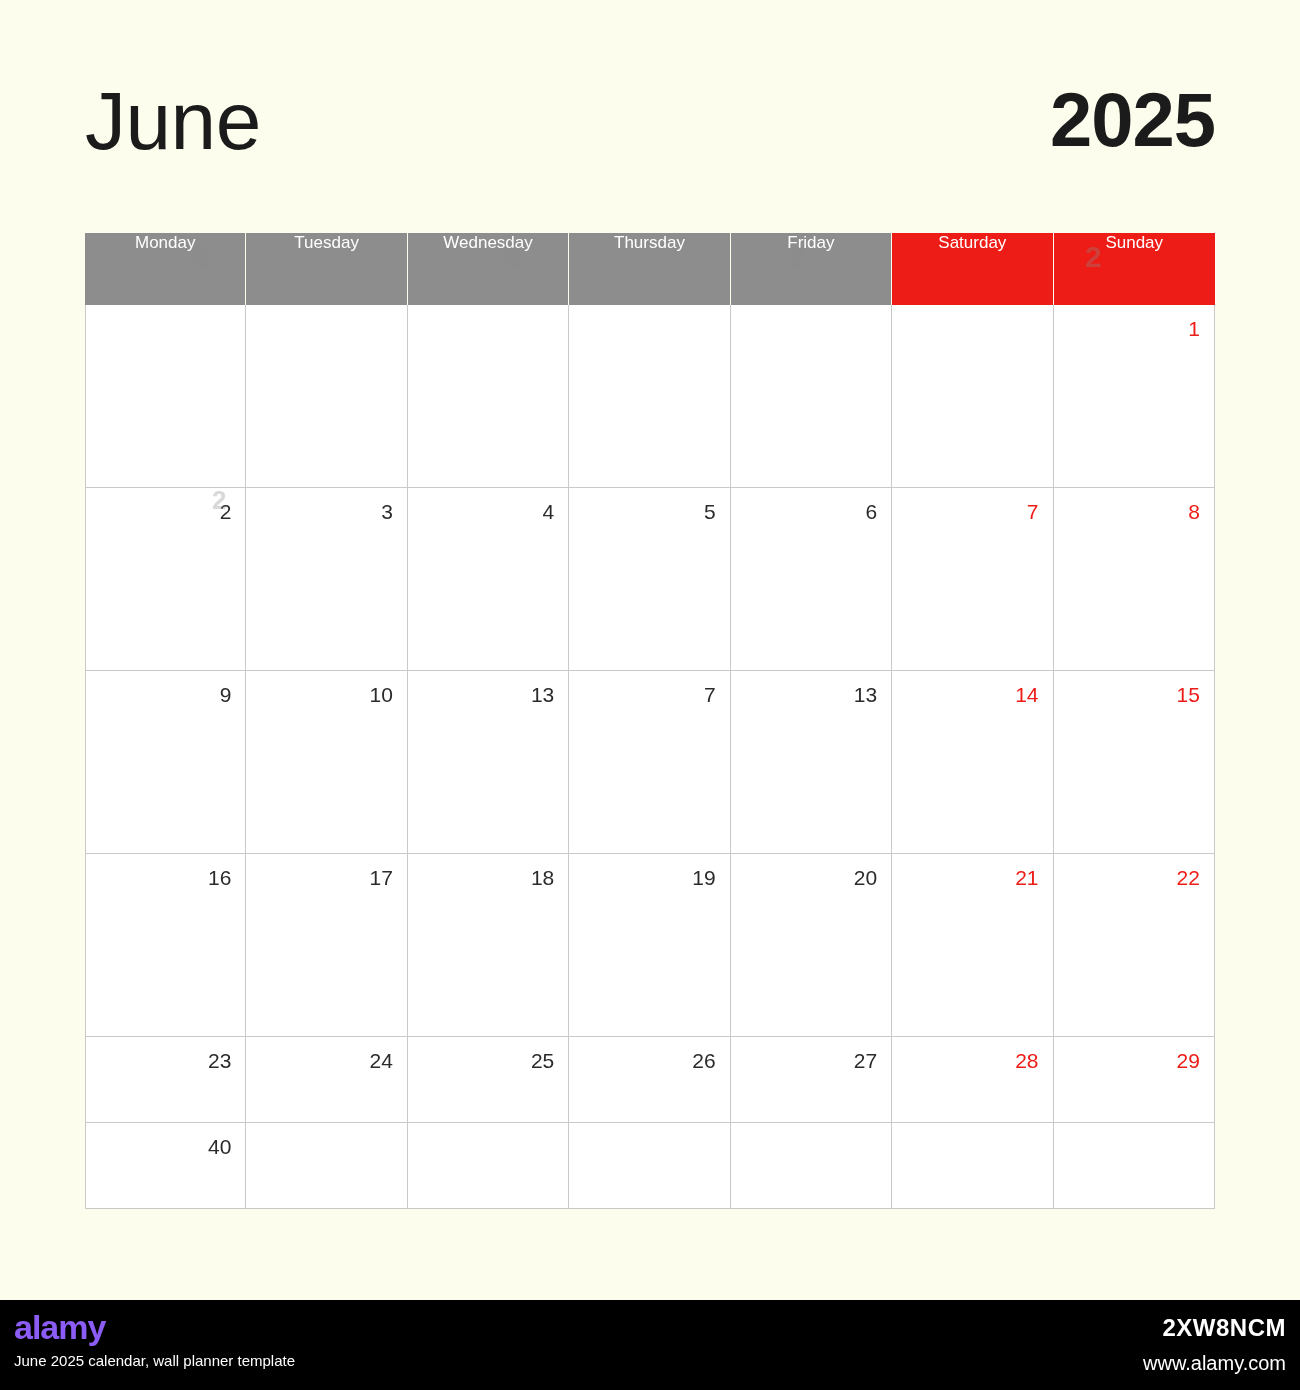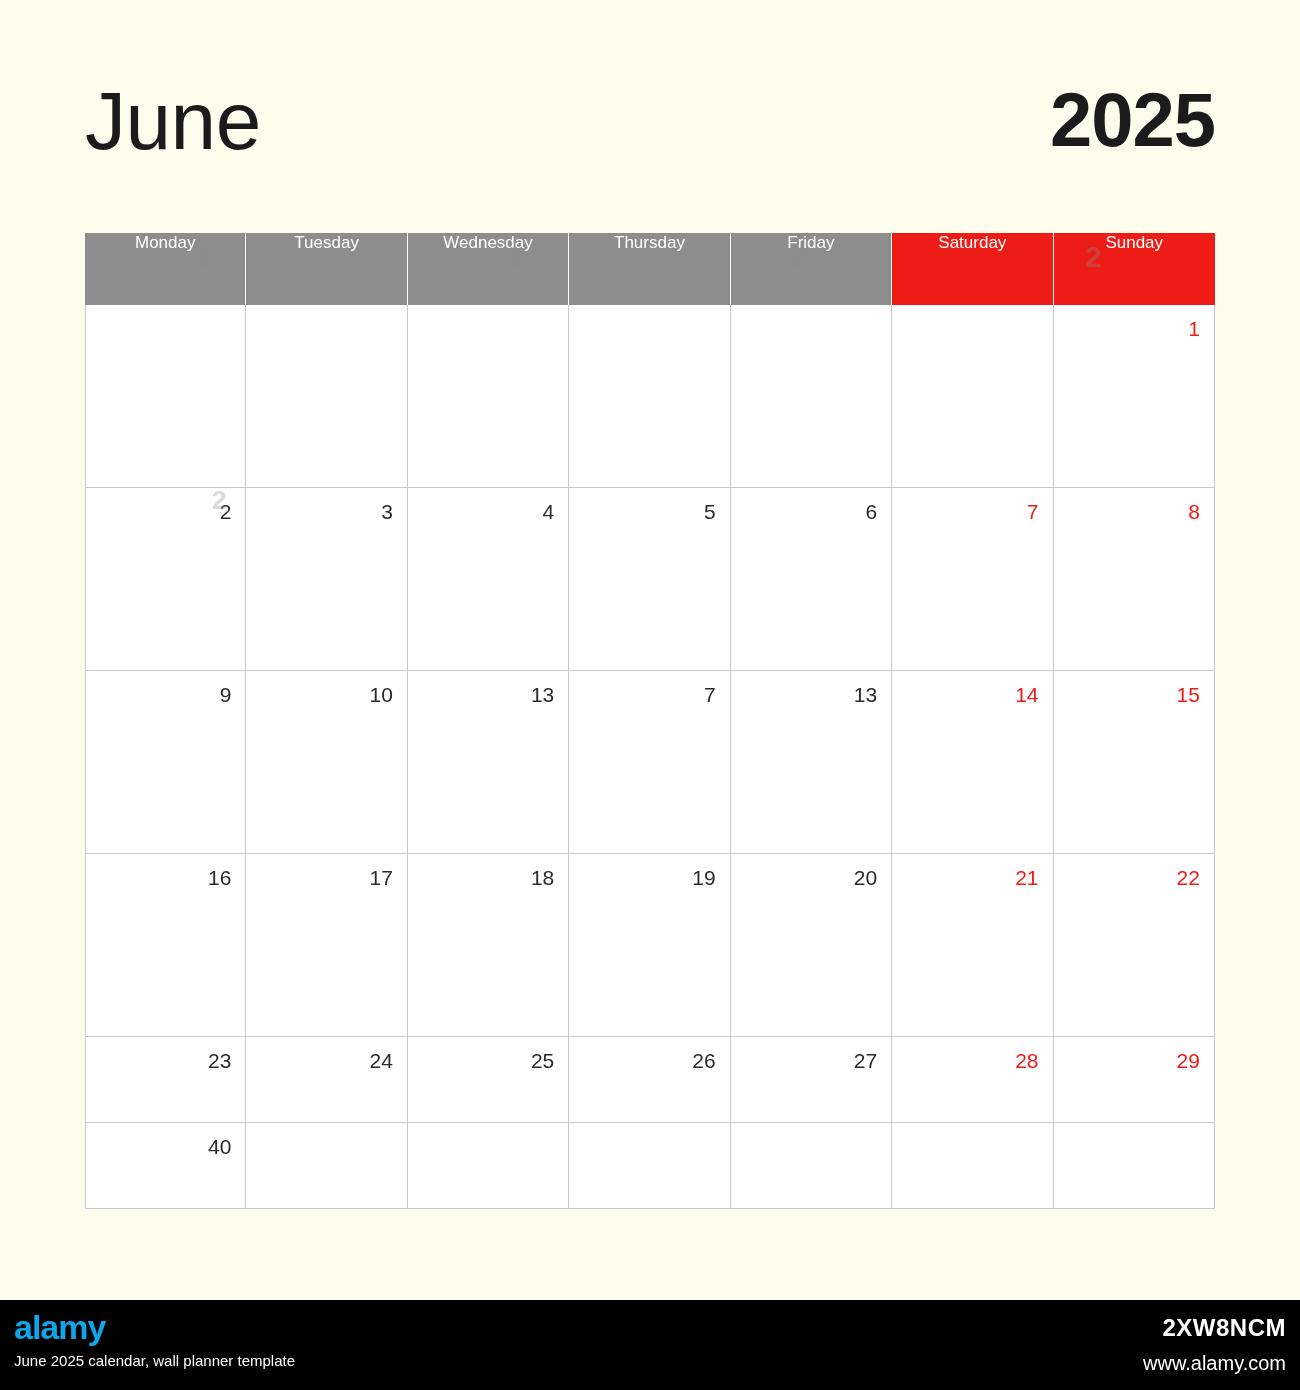--- a/index.html
+++ b/index.html
@@ -131,21 +131,21 @@
     background: #000000;
     color: #ffffff;
   }
   .footer-logo {
     position: absolute;
     left: 14px;
     top: 8px;
     font-size: 34px;
     font-weight: bold;
     letter-spacing: -1px;
-    color: #0ea5e9;
+    color: #8b5cf6;
   }
   .footer-caption {
     position: absolute;
     left: 14px;
     top: 52px;
     font-size: 15px;
     color: #ffffff;
   }
   .footer-id {
     position: absolute;

